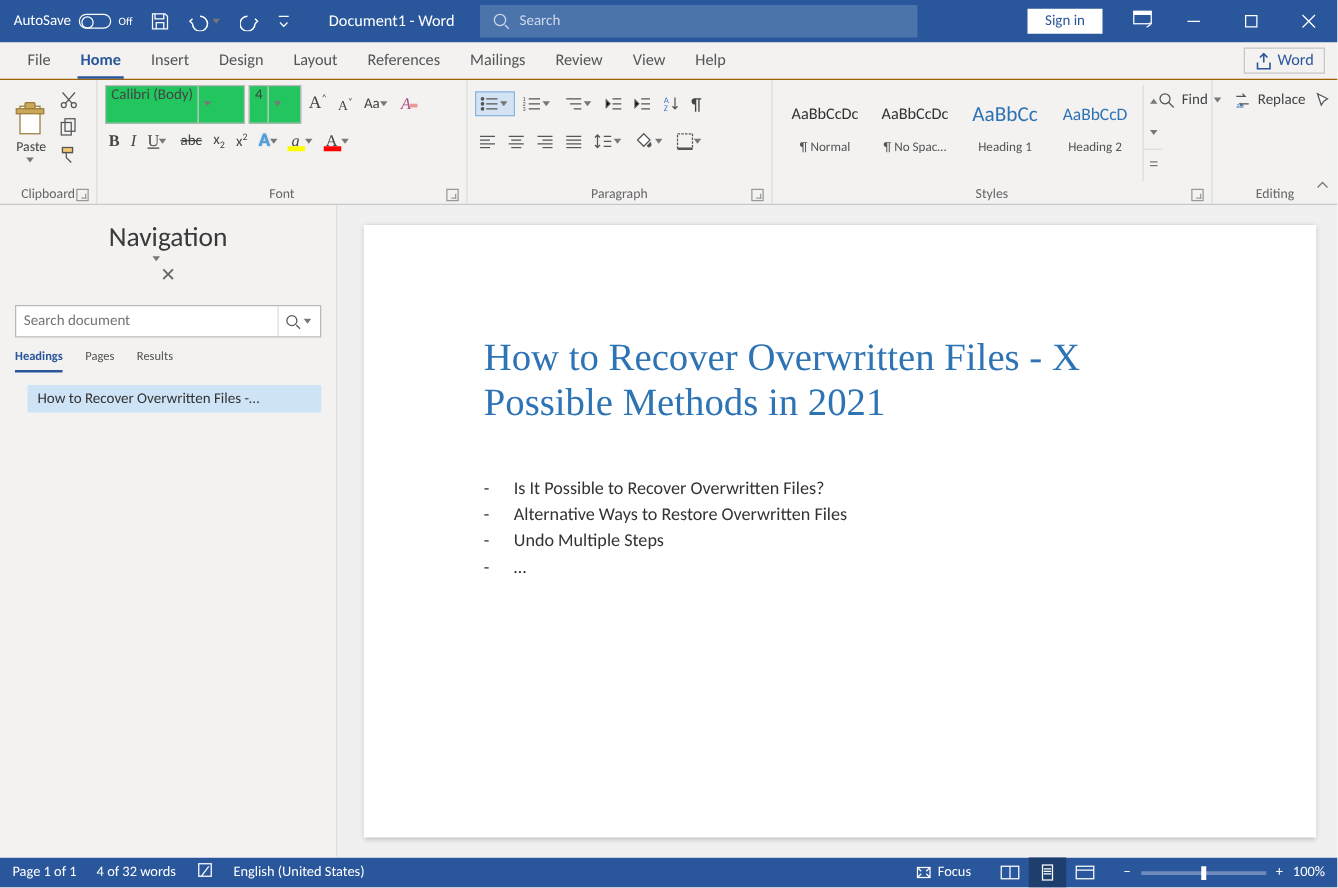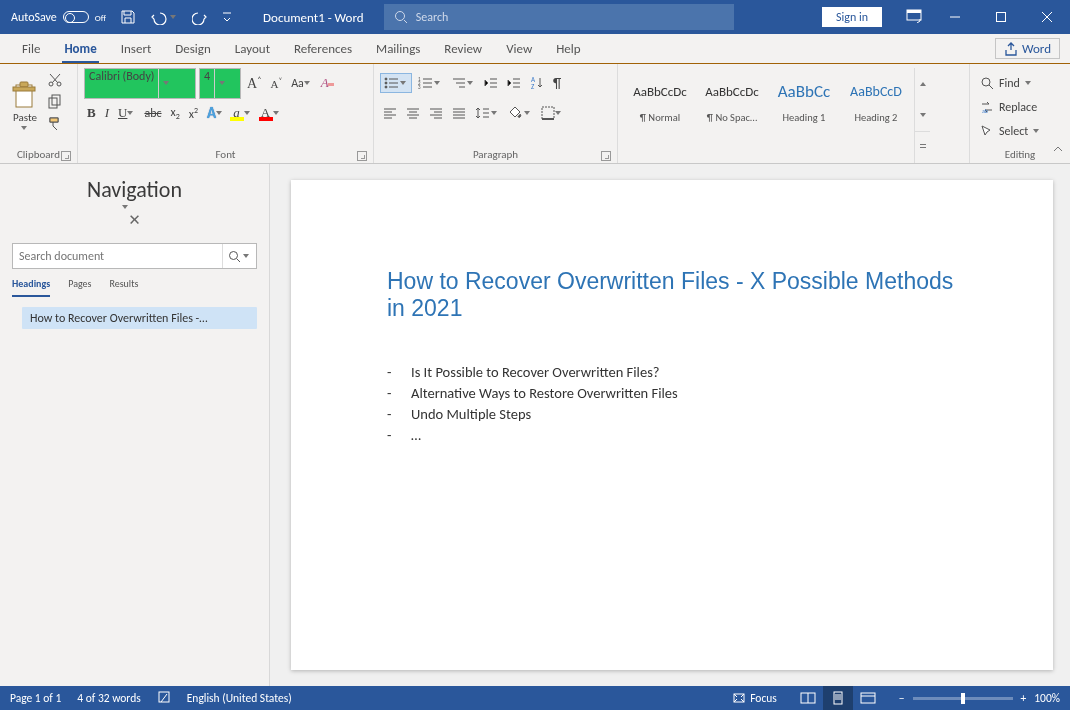--- a/index.html
+++ b/index.html
@@ -64,21 +64,21 @@
   .navhead h2 { font-size:22px; font-weight:400; color:#3a3a3a; flex:1; }
   .navsearch { display:flex; border:1px solid #b8b8b8; background:#fff; margin-top:14px; height:26px; }
   .navsearch input { flex:1; border:none; outline:none; padding:0 6px; font-size:12px; background:transparent;}
   .navsearch .go { width:34px; display:flex; align-items:center; justify-content:center; border-left:1px solid #ddd; gap:2px;}
   .navtabs { display:flex; gap:18px; margin-top:8px; font-size:10px; color:#555; }
   .navtabs .nt.active { color:#2a579b; font-weight:600; border-bottom:2px solid #2a579b; padding-bottom:5px; }
   .navlist { margin-top:10px; }
   .navlist .hitem { background:#cfe3f6; padding:4px 8px; font-size:12px; color:#333; margin-left:10px; white-space:nowrap; overflow:hidden; text-overflow:ellipsis; border-radius:1px;}
   .docarea { flex:1; background:#f0f0f0; overflow:auto; padding:16px 16px 16px 20px;}
   .page { background:#fff; width:762px; min-height:490px; margin:0 auto; box-shadow:0 1px 4px rgba(0,0,0,0.25); padding:88px 96px 40px 96px; }
-  .page h1 { font-family:Liberation Sans, sans-serif; font-weight:400; font-size:23px; color:#2e74b5; }
+  .page h1 { font-family:Liberation Serif, serif; font-weight:400; font-size:31px; color:#2e74b5; }
   .page ul { list-style:none; margin-top:40px; padding-left:24px; }
   .page ul li { font-size:14.5px; color:#333; line-height:1.45; }
   .page ul li::before { content:"-"; display:inline-block; width:24px; margin-left:-24px; color:#333;}
   
   .statusbar { display:flex; align-items:center; height:24px; background:#2a579b; color:#fff; font-size:11.5px; padding:0 10px; gap:16px; }
   .statusbar .sb-spacer{ flex:1;}
   .viewbtns { display:flex; }
   .viewbtns .vb { width:30px; height:24px; display:flex; align-items:center; justify-content:center; }
   .viewbtns .vb.active { background:#1e3f6e; }
   .zoom { display:flex; align-items:center; gap:8px; }
@@ -398,24 +398,28 @@
         <div class="stylecard">
           <div class="sample" style="color:#2e74b5;font-size:14px">AaBbCcD</div>
           <div class="sname">Heading 2</div>
         </div>
         <div class="gallery-more">
           <div class="up"></div>
           <div class="dn"></div>
           <div class="more"></div>
         </div>
       </div>
+    <div class="glabel">
+        <span>Styles</span>
+        <span class="dlg"></span>
+      </div>
   </div>
 
   <div class="group editing" style="width:100px;border-right:none;">
-    <div class="controls" style="flex-direction:column;justify-content:center;">
+    <div class="controls" style="flex-direction:row;justify-content:center;">
       <div class="erow">
           <svg width="14" height="14">
             <circle cx="6" cy="6" r="4"></circle>
             <path d="M9 9l4 4"></path>
           </svg>
           <span>Find</span>
           <span class="drop"></span>
         </div>
       <div class="erow">
           <svg width="14" height="14">

